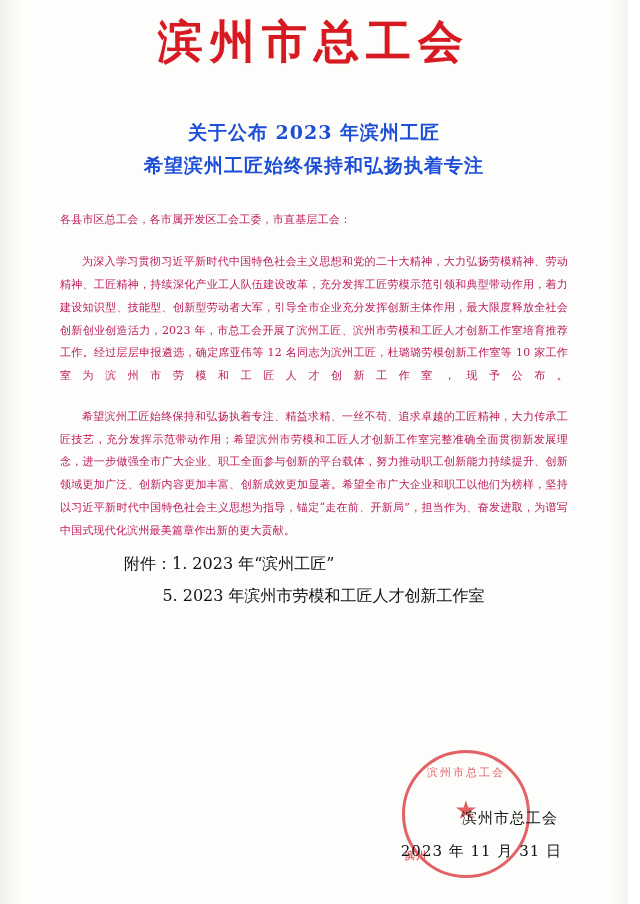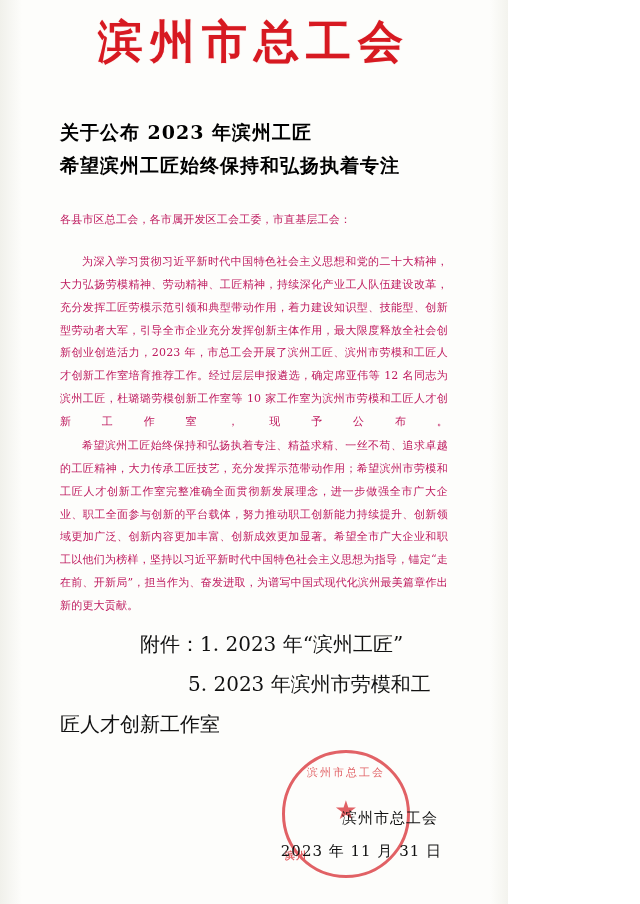--- a/index.html
+++ b/index.html
@@ -9,21 +9,21 @@
   }
   body {
     width: 640px;
     height: 904px;
     overflow: hidden;
     font-family: "DejaVu Serif", "Liberation Serif", serif;
     position: relative;
   }
   .page {
     position: relative;
-    width: 508px;
+    width: 628px;
     height: 904px;
     background: #fdfdfb;
     box-sizing: border-box;
     padding: 0 60px;
   }
   
   .scan-edge-left {
     position: absolute;
     left: 0; top: 0;
     width: 22px; height: 904px;
@@ -52,22 +52,23 @@
     color: #d71921;
     font-size: 45px;
     font-weight: bold;
     letter-spacing: 7px;
     font-family: "DejaVu Serif", "Liberation Serif", serif;
     line-height: 1.25;
     text-shadow: 0 0 1px rgba(215,25,33,0.35);
     white-space: nowrap;
   }
   .doc-title {
+    text-align: center;
     margin-top: 24px;
-    color: #000000;
+    color: #1d4ed8;
     font-weight: bold;
     font-size: 19px;
     line-height: 1.75;
     letter-spacing: 1px;
   }
   .doc-title div {
     white-space: nowrap;
   }
   .body-text {
     margin-top: 26px;
@@ -83,25 +84,25 @@
   .para {
     text-indent: 2em;
     text-align: justify;
     text-align-last: justify;
     margin-top: 20px;
   }
   .para-last-left {
     text-indent: 2em;
     text-align: justify;
     text-align-last: left;
-    margin-top: 2px;
+    margin-top: 18px;
   }
   .attachments {
     margin-top: 6px;
-    font-size: 20px;
+    font-size: 16px;
     line-height: 2.0;
     color: #111111;
   }
   .attach-line-1 {
     text-indent: 4em;
   }
   .attach-line-2 {
     text-indent: 6.4em;
   }
   .sign-block {

